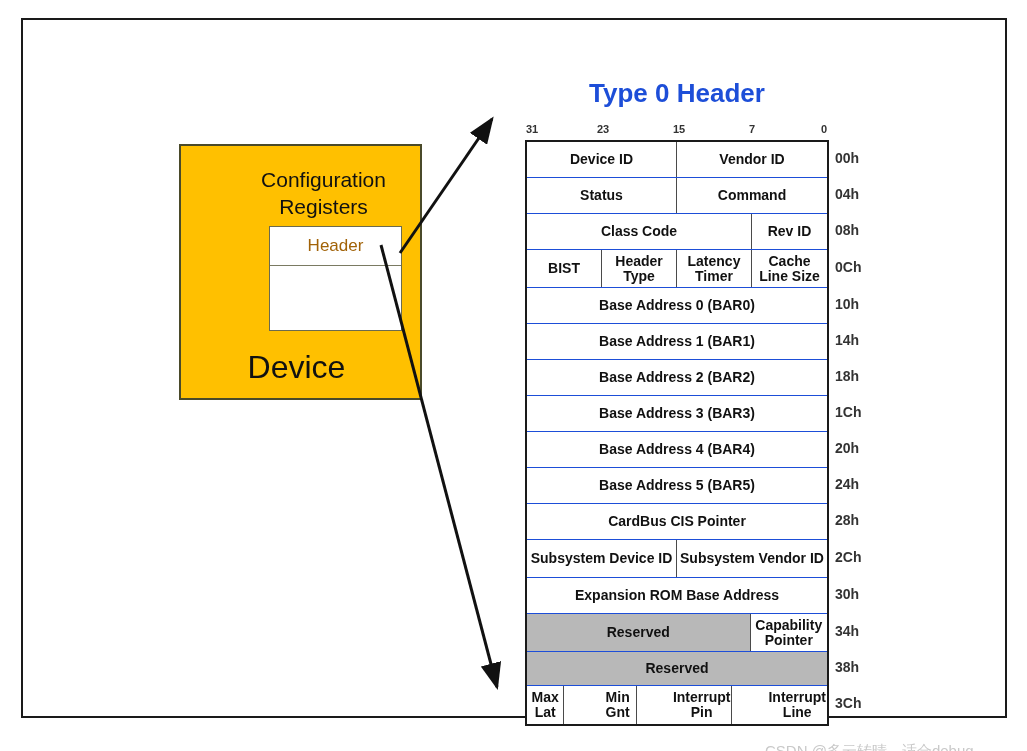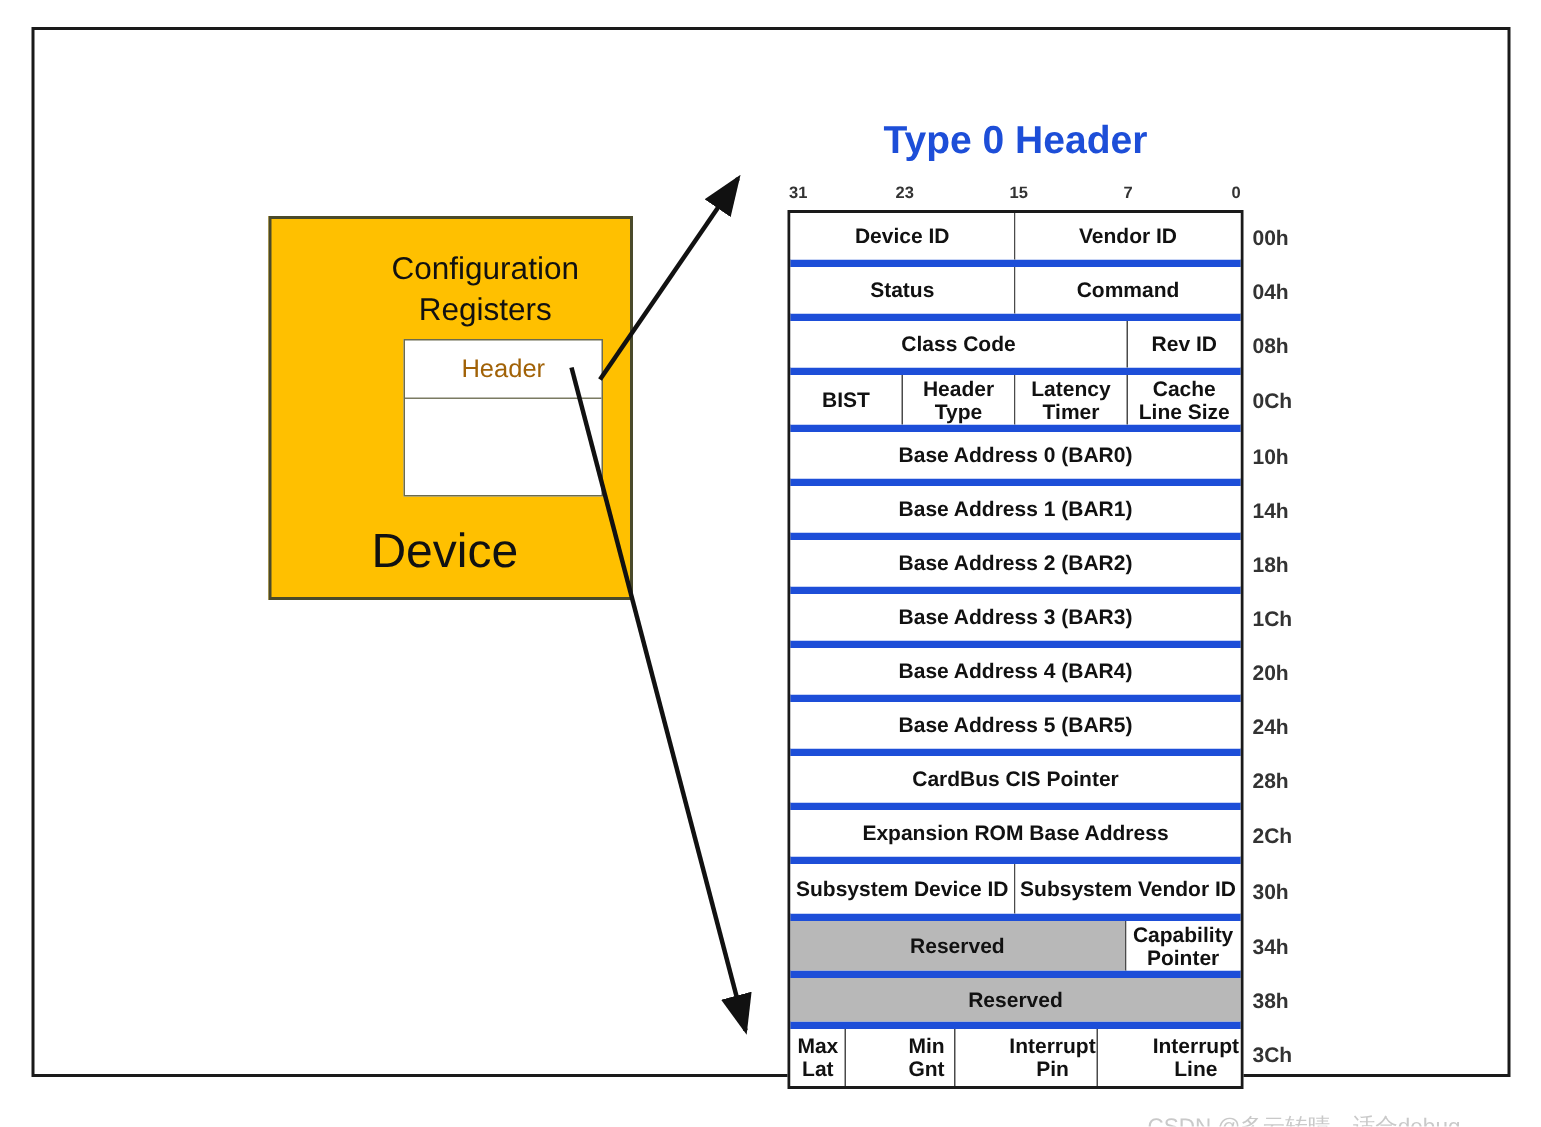--- a/index.html
+++ b/index.html
@@ -129,21 +129,21 @@
     position: absolute;
     left: 502px;
     top: 120px;
     width: 304px;
     border: 2px solid #1a1a1a;
     box-sizing: border-box;
     background: #fff;
   }
   .reg-row {
     display: flex;
-    border-bottom: 5px solid #1d4ed8;
+    border-bottom: 1px solid #1d4ed8;
     box-sizing: border-box;
     position: relative;
   }
   .reg-row:last-child { border-bottom: none; gap: 35px; }
   .reg-cell {
     display: flex;
     align-items: center;
     justify-content: center;
     text-align: center;
     font-size: 14px;
@@ -249,26 +249,26 @@
       </div>
       <div class="reg-row" style="height: 36px;">
         <div class="reg-cell w100 white-cell">Base Address 4 (BAR4)</div>
       </div>
       <div class="reg-row" style="height: 36px;">
         <div class="reg-cell w100 white-cell">Base Address 5 (BAR5)</div>
       </div>
       <div class="reg-row" style="height: 36px;">
         <div class="reg-cell w100 white-cell">CardBus CIS Pointer</div>
       </div>
-      <div class="reg-row" style="height: 36px;">
-        <div class="reg-cell w100 white-cell">Expansion ROM Base Address</div>
-      </div>
       <div class="reg-row" style="height: 38px;">
         <div class="reg-cell w50 white-cell">Subsystem Device ID</div>
         <div class="reg-cell w50 white-cell">Subsystem Vendor ID</div>
+      </div>
+      <div class="reg-row" style="height: 36px;">
+        <div class="reg-cell w100 white-cell">Expansion ROM Base Address</div>
       </div>
       <div class="reg-row" style="height: 38px;">
         <div class="reg-cell w745 shaded">Reserved</div>
         <div class="reg-cell w255 white-cell">Capability Pointer</div>
       </div>
       <div class="reg-row" style="height: 34px;">
         <div class="reg-cell w100 shaded">Reserved</div>
       </div>
       <div class="reg-row" style="height: 38px;">
         <div class="reg-cell w25 white-cell">Max Lat</div>

